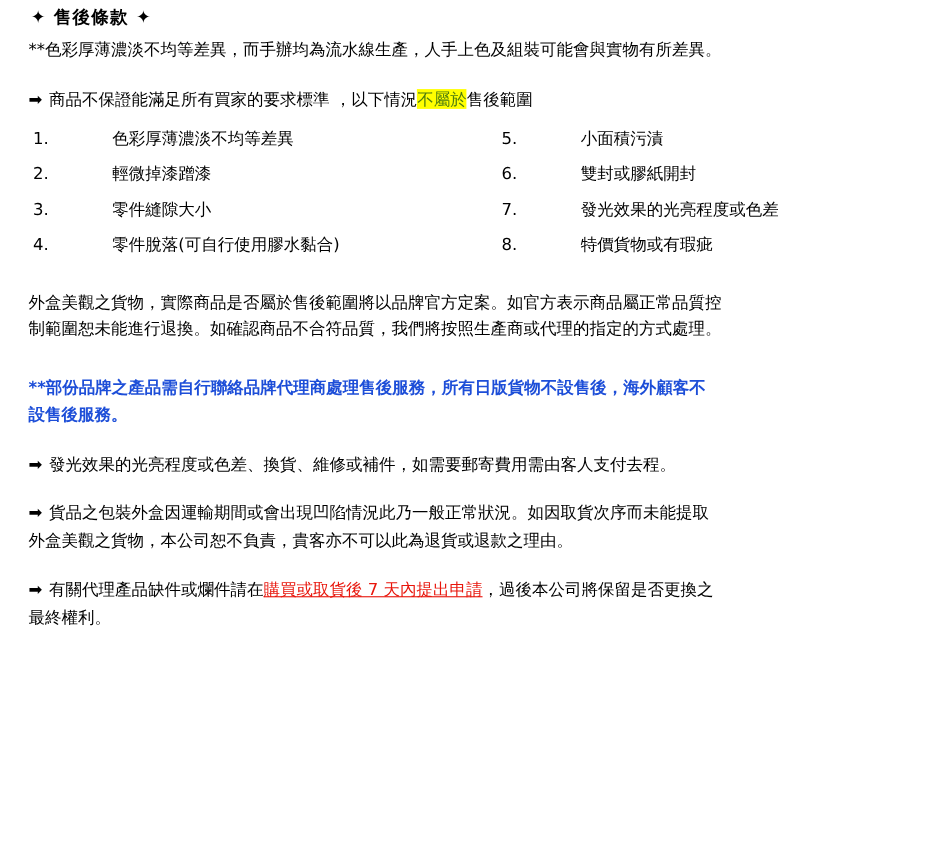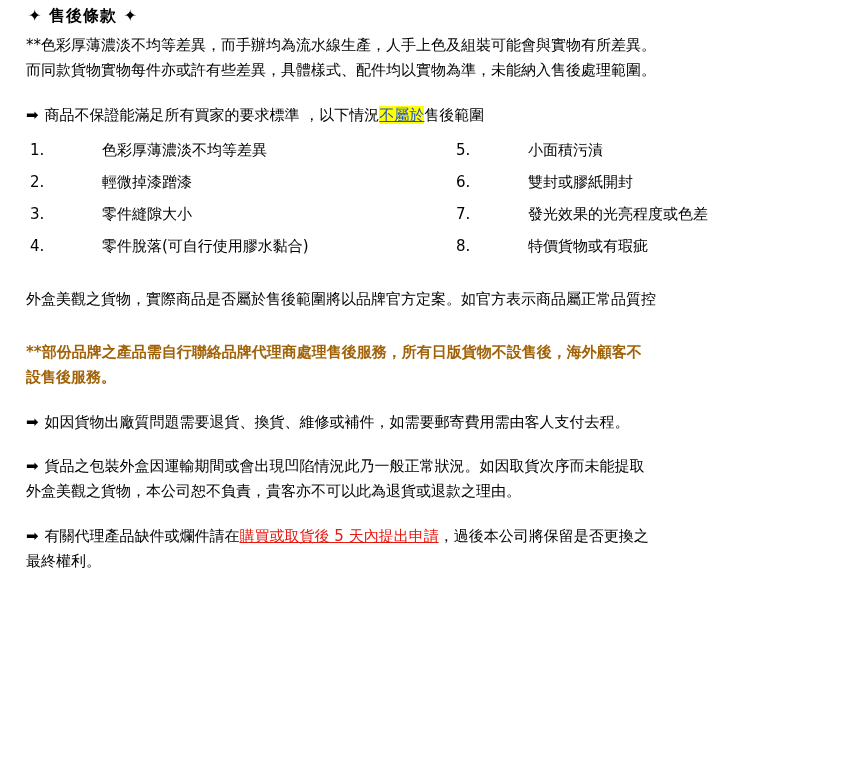--- a/index.html
+++ b/index.html
@@ -40,26 +40,25 @@
     font-size: 15px;
     line-height: 1.65;
     margin: 0;
   }
   .arrow {
     font-family: "DejaVu Sans", sans-serif;
     font-size: 15px;
     padding-right: 6px;
   }
   .hl-red-underline {
-    color: #1d4ed8;
+    color: #4d7c0f;
     background: #ffff00;
-    text-decoration: underline;
   }
   .red-text {
-    color: #a16207;
+    color: #1d4ed8;
     font-weight: bold;
   }
   .red-underline {
     color: #e8160c;
     text-decoration: underline;
   }
   .link {
     color: #1a1ad0;
     text-decoration: underline;
   }
@@ -89,21 +88,20 @@
   .li .txt { }
 </style>
 </head>
 <body>
 
 <div class="page">
 
   <div class="title">✦  售後條款  ✦</div>
 
   <div class="para">**色彩厚薄濃淡不均等差異，而手辦均為流水線生產，人手上色及組裝可能會與實物有所差異。</div>
-  <div class="para">而同款貨物實物每件亦或許有些差異，具體樣式、配件均以實物為準，未能納入售後處理範圍。</div>
 
   <div class="block-gap-md"></div>
 
   <div class="arrow-line">
     <span class="arrow">➡</span><span>商品不保證能滿足所有買家的要求標準 ，以下情況</span><span class="hl-red-underline">不屬於</span><span>售後範圍</span>
   </div>
 
   <div class="list-wrap">
     <div class="col left">
       <div class="li">
@@ -139,42 +137,43 @@
       <div class="li">
         <span class="num">8.</span>
         <span class="txt">特價貨物或有瑕疵</span>
       </div>
     </div>
   </div>
 
   <div class="block-gap-lg"></div>
 
   <div class="para">外盒美觀之貨物，實際商品是否屬於售後範圍將以品牌官方定案。如官方表示商品屬正常品質控</div>
+  <div class="para">制範圍恕未能進行退換。如確認商品不合符品質，我們將按照生產商或代理的指定的方式處理。</div>
 
   <div class="block-gap-lg"></div>
 
   <div class="para red-text">**部份品牌之產品需自行聯絡品牌代理商處理售後服務，所有日版貨物不設售後，海外顧客不</div>
   <div class="para red-text">設售後服務。</div>
 
   <div class="block-gap-md"></div>
 
   <div class="arrow-line">
-    <span class="arrow">➡</span><span>如因貨物出廠質問題需要退貨、換貨、維修或補件，如需要郵寄費用需由客人支付去程。</span>
+    <span class="arrow">➡</span><span>發光效果的光亮程度或色差、換貨、維修或補件，如需要郵寄費用需由客人支付去程。</span>
   </div>
 
   <div class="block-gap-md"></div>
 
   <div class="arrow-line">
     <span class="arrow">➡</span><span>貨品之包裝外盒因運輸期間或會出現凹陷情況此乃一般正常狀況。如因取貨次序而未能提取</span>
   </div>
   <div class="para">外盒美觀之貨物，本公司恕不負責，貴客亦不可以此為退貨或退款之理由。</div>
 
   <div class="block-gap-md"></div>
 
   <div class="arrow-line">
-    <span class="arrow">➡</span><span>有關代理產品缺件或爛件請在</span><span class="red-underline">購買或取貨後 5 天內提出申請</span><span>，過後本公司將保留是否更換之</span>
+    <span class="arrow">➡</span><span>有關代理產品缺件或爛件請在</span><span class="red-underline">購買或取貨後 7 天內提出申請</span><span>，過後本公司將保留是否更換之</span>
   </div>
   <div class="para">最終權利。</div>
 
   <div class="block-gap-md"></div>
 
 
 </div>
 
 </body></html>

